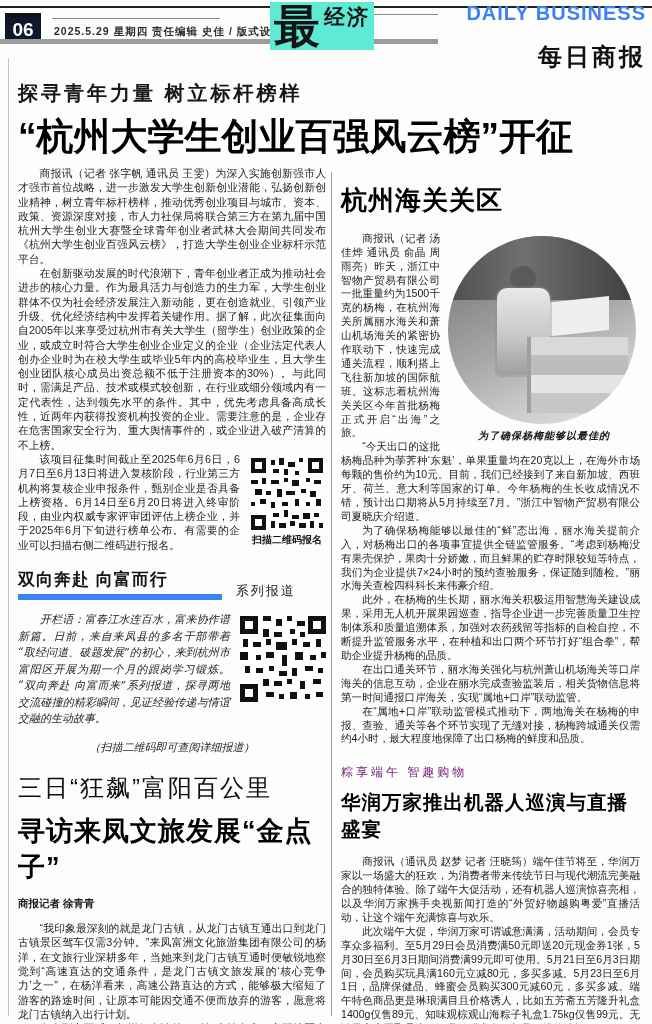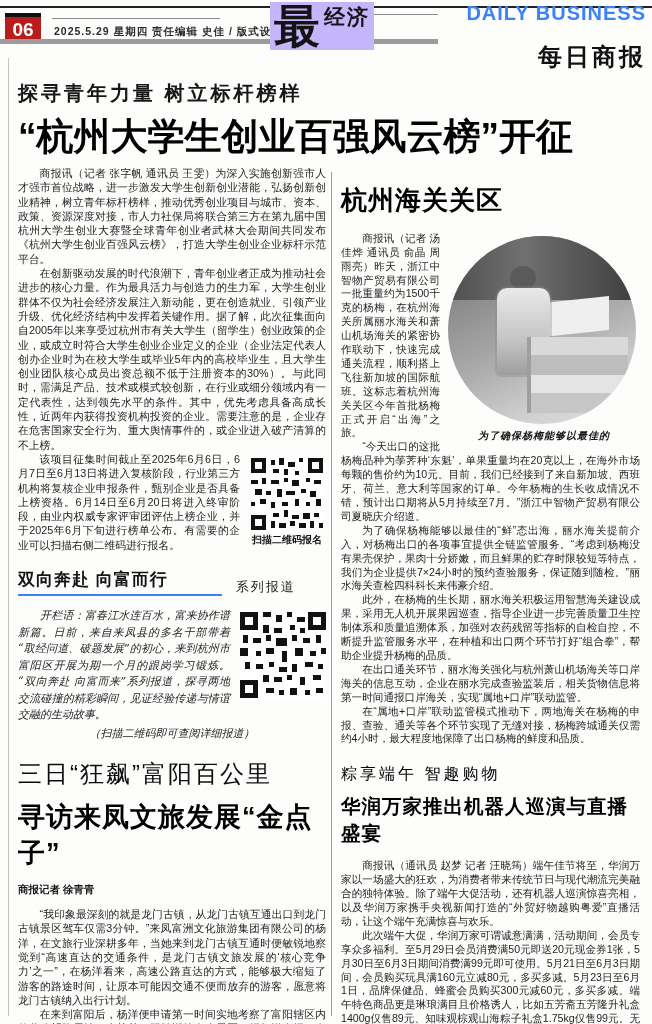--- a/index.html
+++ b/index.html
@@ -1,27 +1,27 @@
 <!DOCTYPE html>
 <html lang="zh"><head>
 <meta charset="utf-8">
 <style>
   html,body{margin:0;padding:0;background:#e8e8e8;}
   .page{position:relative;width:652px;height:1024px;background:#fdfdfc;margin:0 auto;
         font-family:"Liberation Sans","DejaVu Sans",sans-serif;color:#141414;overflow:hidden;}
 
   
   .top-rule{position:absolute;left:0;top:6px;width:652px;height:2px;background:#222;}
-  .pageno{position:absolute;left:5px;top:13px;width:36px;height:25px;background:#b91c1c;
+  .pageno{position:absolute;left:5px;top:13px;width:36px;height:25px;background:#0f172a;
           border-top:4px solid #111;color:#fff;font-size:19px;font-weight:bold;
           text-align:center;line-height:25px;}
   .hdr-thinrule-l{position:absolute;left:52px;top:18px;width:168px;height:1px;background:#8a8a8a;}
   .dateline{position:absolute;left:54px;top:25px;font-size:10.5px;font-weight:bold;color:#2a2a2a;letter-spacing:1px;}
   .thick-bar{position:absolute;left:0;top:39px;width:438px;height:5px;background:#9c9c9c;}
-  .logo{position:absolute;left:270px;top:2px;background:#c4b5fd;padding:0 4px;}
+  .logo{position:absolute;left:270px;top:2px;background:#5eead4;padding:0 4px;}
   .logo-char{font-family:"DejaVu Serif","Liberation Serif",serif;font-size:46px;font-weight:900;
              line-height:48px;display:inline-block;}
   .logo-label{font-size:21px;font-weight:900;display:inline-block;vertical-align:18px;margin-left:4px;letter-spacing:2px;}
   .hdr-thinrule-r{position:absolute;left:330px;top:14px;width:108px;height:1px;background:#8a8a8a;}
   .masthead{position:absolute;right:6px;top:2px;text-align:right;width:200px;}
   .masthead-en{font-size:20px;font-weight:bold;color:#3b82f6;letter-spacing:1px;}
   .masthead-cn{font-size:24px;font-weight:900;color:#111;letter-spacing:3px;margin-top:16px;}
 
   .page-left-rule{position:absolute;left:8px;top:58px;height:958px;width:1px;background:#c2c2c2;}
   .col-divider{position:absolute;left:331px;top:172px;height:844px;width:1px;background:#9a9a9a;}
@@ -37,27 +37,27 @@
 
   .body p{font-size:10.8px;line-height:14.3px;text-align:justify;text-indent:2em;margin:0;color:#1d1d1d;}
   .col-right .body p{font-size:10.6px;line-height:13.9px;}
 
   .qr-wrap{float:right;width:78px;margin:6px 0 2px 8px;text-align:center;}
   .qr{width:72px;height:72px;display:block;margin:0 auto;}
   .qr-caption{font-size:10px;font-weight:bold;margin-top:3px;white-space:nowrap;}
 
   
   .series-headrow{margin-top:16px;display:flex;align-items:flex-end;}
-  .series-title{font-size:17px;font-weight:900;letter-spacing:1px;border-bottom:2px solid #3b82f6;
+  .series-title{font-size:17px;font-weight:900;letter-spacing:1px;border-bottom:6px solid #3b82f6;
                 padding:0 54px 3px 0;}
   .series-tag{font-size:13px;color:#222;margin-left:14px;letter-spacing:2px;}
   .series-intro{margin-top:12px;font-family:"DejaVu Serif","Liberation Serif",serif;font-style:italic;
                 font-size:11px;line-height:16.5px;text-align:justify;color:#222;}
   .series-intro .lead-in{text-indent:2em;display:block;}
-  .series-note{display:block;text-align:center;margin-top:2px;text-indent:0;}
+  .series-note{display:block;text-align:center;margin-top:12px;text-indent:0;}
   .series-qr{float:right;width:86px;height:86px;margin:4px 0 4px 10px;}
 
   
   .fy-head1{font-size:24px;font-weight:500;letter-spacing:2px;margin-top:16px;color:#0c0c0c;clear:both;}
   .fy-head2{font-size:27px;font-weight:900;letter-spacing:1px;margin-top:9px;color:#000;}
   .byline{font-size:10.5px;font-weight:bold;margin:12px 0 10px;color:#1a1a1a;}
 
   
   .customs-head{font-size:26px;font-weight:900;line-height:1.3;letter-spacing:1px;margin:4px 0 14px;color:#000;}
   .photo-wrap{float:right;width:192px;margin:4px 0 2px 8px;text-align:center;}
@@ -68,21 +68,21 @@
   .photo .vest{position:absolute;left:26%;top:28%;width:28%;height:46%;border-radius:10px 10px 4px 4px;
          background:linear-gradient(180deg,#e9e9e9,#c4c4c4 60%,#9e9e9e);box-shadow:0 0 0 2px #88888855;}
   .photo .head{position:absolute;left:33%;top:16%;width:14%;height:13%;border-radius:50%;background:#5a5a5a;}
   .photo .boxes{position:absolute;right:4%;bottom:6%;width:52%;height:40%;
          background:linear-gradient(180deg,#d9d9d9 0 24%,#bdbdbd 24% 50%,#e4e4e4 50% 74%,#c6c6c6 74% 100%);
          box-shadow:-4px 0 0 #9f9f9f;}
   .photo .counter{position:absolute;left:46%;top:34%;width:40%;height:18%;background:#efefef;transform:skewY(-6deg);}
   .photo-caption{font-size:10px;font-weight:bold;font-style:italic;margin-top:5px;letter-spacing:1px;}
 
   
-  .retail-kicker{font-size:16px;font-weight:400;letter-spacing:3px;color:#000000;margin-top:18px;clear:both;}
+  .retail-kicker{font-size:12px;font-weight:400;letter-spacing:3px;color:#701a75;margin-top:18px;clear:both;}
   .retail-head{font-size:19.5px;font-weight:900;letter-spacing:1px;margin:8px 0 12px;color:#000;}
 </style>
 </head>
 <body>
 
 <div class="page">
 
   <div class="top-rule"></div>
   <div class="pageno">06</div>
   <div class="hdr-thinrule-l"></div>

